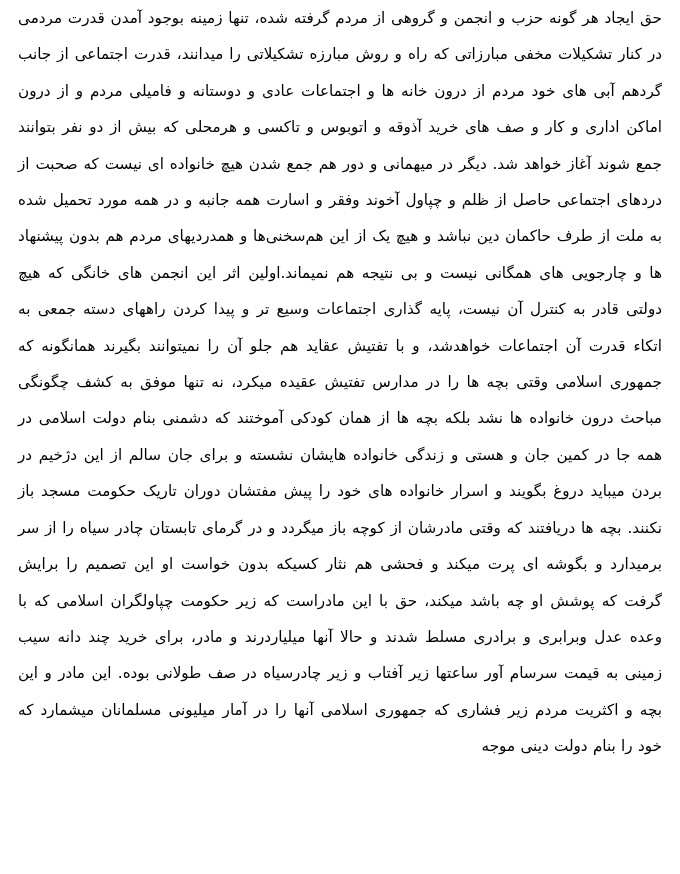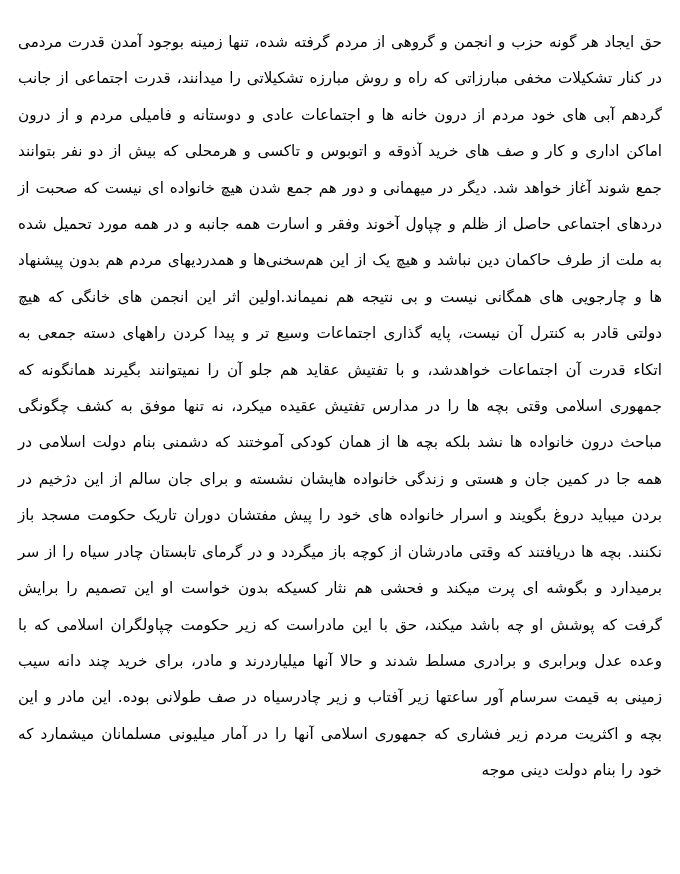--- a/index.html
+++ b/index.html
@@ -10,21 +10,21 @@
   body {
     width: 680px;
     height: 874px;
     overflow: hidden;
     font-family: "DejaVu Sans", sans-serif;
   }
   .page {
     width: 680px;
     height: 874px;
     box-sizing: border-box;
-    padding: 24px 18px 10px 18px;
+    padding: 0 18px 10px 18px;
     background: #ffffff;
   }
   .doc-body {
     direction: rtl;
     text-align: justify;
     text-align-last: right;
     unicode-bidi: embed;
     color: #000000;
     font-family: "DejaVu Sans", sans-serif;
     font-size: 15.2px;

